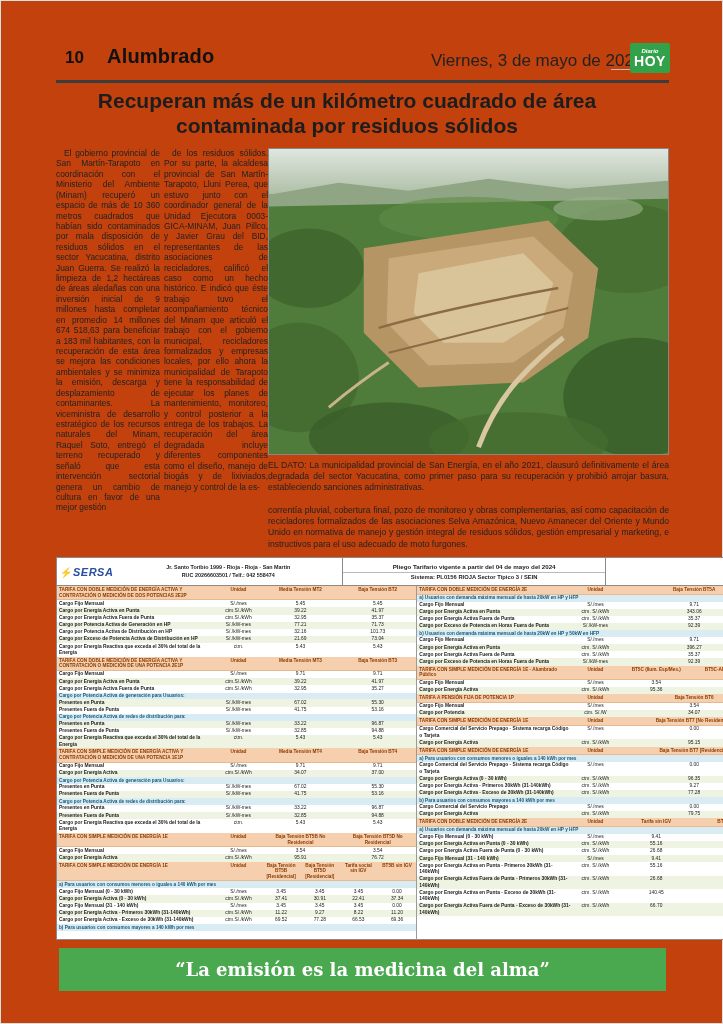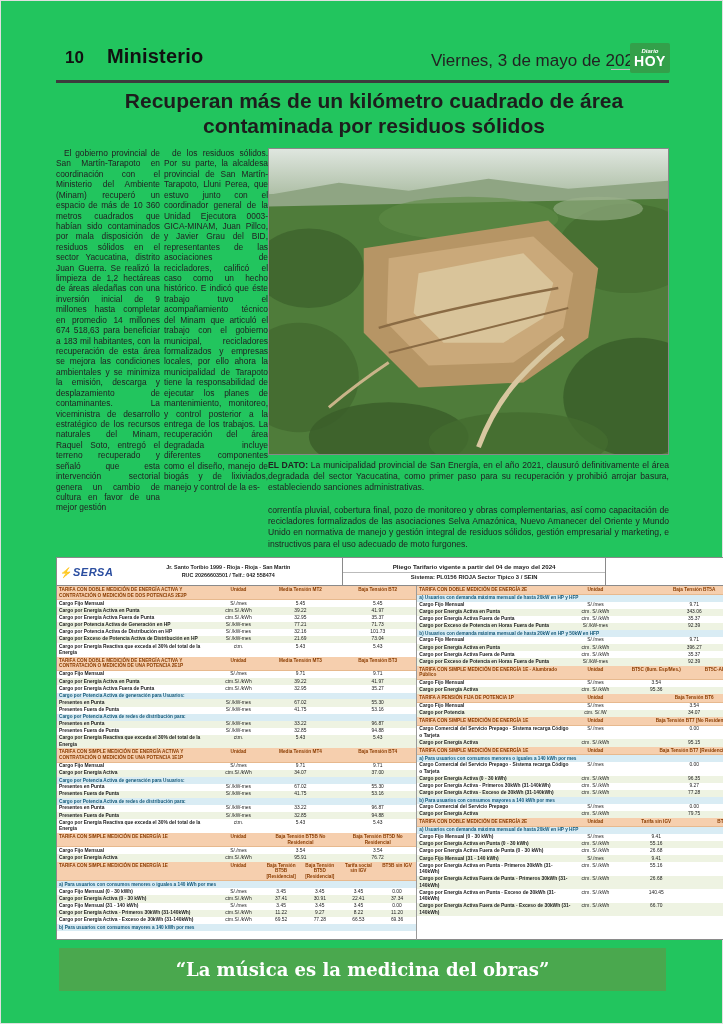--- a/index.html
+++ b/index.html
@@ -1,43 +1,43 @@
 <!DOCTYPE html>
 <html><head>
 <meta charset="utf-8">
 <style>
   html,body{margin:0;padding:0;}
   body{width:723px;height:1024px;position:relative;background:#ffffff;
        font-family:"Liberation Sans",sans-serif;color:#1c1c1c;overflow:hidden;}
-  .page{position:absolute;inset:0;background:#22c55e;border:1px solid #e0e0e0;box-sizing:border-box;}
+  .page{position:absolute;inset:0;background:#c2410c;border:1px solid #e0e0e0;box-sizing:border-box;}
 
   
   .pagenum{position:absolute;left:64px;top:47px;font-size:17px;font-weight:bold;color:#111;}
   .section{position:absolute;left:106px;top:44px;font-size:20px;font-weight:bold;color:#111;letter-spacing:.2px;}
   .dateline{position:absolute;left:430px;top:50px;font-size:17px;color:#222;}
   .date-underline{position:absolute;left:610px;top:68px;width:28px;height:1px;background:#bbb;}
   .brandbox{position:absolute;left:629px;top:42px;width:40px;height:30px;border-radius:2px;
             display:flex;flex-direction:column;align-items:center;justify-content:center;color:#fff;}
   .brand-top{font-size:6px;font-weight:bold;font-style:italic;line-height:1;}
   .brand-name{font-size:14px;font-weight:bold;line-height:1;letter-spacing:.5px;}
   .toprule{position:absolute;left:55px;width:613px;top:79px;height:3px;background:#3c3c3c;}
 
   
-  .headline{position:absolute;left:90px;top:88px;width:566px;text-align:center;
+  .headline{position:absolute;left:63px;top:88px;width:566px;text-align:center;
             font-size:21px;line-height:1.17;font-weight:bold;color:#1d1d1d;margin:0;}
 
   
   .artcol{position:absolute;top:147px;width:104px;height:414px;font-size:8.4px;
           line-height:1.24;text-align:justify;color:#222;}
   .artcol p{margin:0;text-indent:8px;}
   .c1{left:55px;} .c2{left:163px;}
   .photo{position:absolute;left:267px;top:147px;width:401px;height:307px;border:1px solid #888;box-sizing:border-box;}
   .photo svg{display:block;width:100%;height:100%;}
   .eldato{position:absolute;left:267px;top:459px;width:401px;font-size:8.6px;line-height:1.3;text-align:justify;color:#222;}
-  .eldato b{font-weight:bold;}
+  .eldato b{font-weight:normal;}
   .continuation{position:absolute;left:267px;top:504px;width:401px;font-size:8.6px;line-height:1.3;text-align:justify;color:#222;}
 
   
   .tariff{position:absolute;left:55px;top:556px;width:715px;height:383px;border:1px solid #8a8a8a;
           box-sizing:border-box;background:#fff;font-size:5px;}
   .t-head{display:flex;height:27px;border-bottom:1px solid #8a8a8a;align-items:stretch;}
   .t-provider{width:40%;display:flex;align-items:center;padding:1px 3px;box-sizing:border-box;gap:4px;}
   .sersa-logo{font-size:11px;font-weight:bold;font-style:italic;color:#2b4ea0;letter-spacing:.5px;white-space:nowrap;}
   .bolt{color:#e8b90a;font-style:normal;font-size:10px;}
   .prov-lines{flex:1;text-align:center;}
@@ -66,21 +66,21 @@
   
   .banner{position:absolute;left:58px;top:947px;width:607px;height:43px;display:flex;align-items:center;
           justify-content:center;color:#fff;font-family:"DejaVu Serif",serif;font-weight:bold;font-size:18px;}
 </style>
 </head>
 <body>
 
 <div class="page">
 
   <div class="pagenum">10</div>
-  <div class="section">Ministerio</div>
+  <div class="section">Alumbrado</div>
   <div class="dateline">Viernes, 3 de mayo de 2024</div>
   <div class="date-underline"></div>
   <div class="brandbox" style="background: rgb(51, 160, 74);">
     <span class="brand-top">Diario</span>
     <span class="brand-name">HOY</span>
   </div>
   <div class="toprule"></div>
 
   <h1 class="headline">Recuperan más de un kilómetro cuadrado de área contaminada por residuos sólidos</h1>
 
@@ -551,16 +551,16 @@
             <div class="cell td-label">Cargo por Energía Activa Fuera de Punta - Exceso de 30kWh (31-140kWh)</div>
             <div class="cell td-unit">ctm. S/./kWh</div>
             <div class="cell td-val">66.70</div>
             <div class="cell td-val">66.20</div>
           </div>
         </div>
     </div>
   </div>
 
   <div class="banner" style="background: rgb(74, 168, 78);">
-    <span>“La música es la medicina del obras”</span>
+    <span>“La emisión es la medicina del alma”</span>
   </div>
 
 </div>
 
 </body></html>

